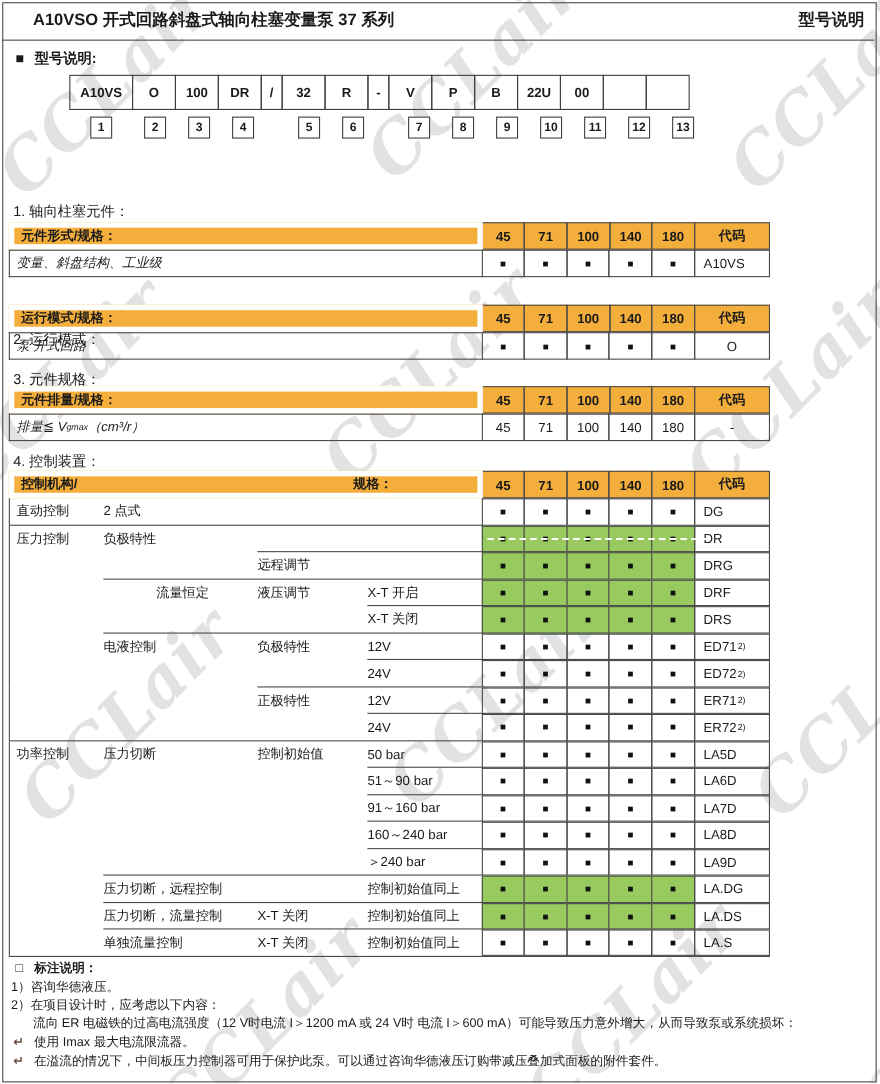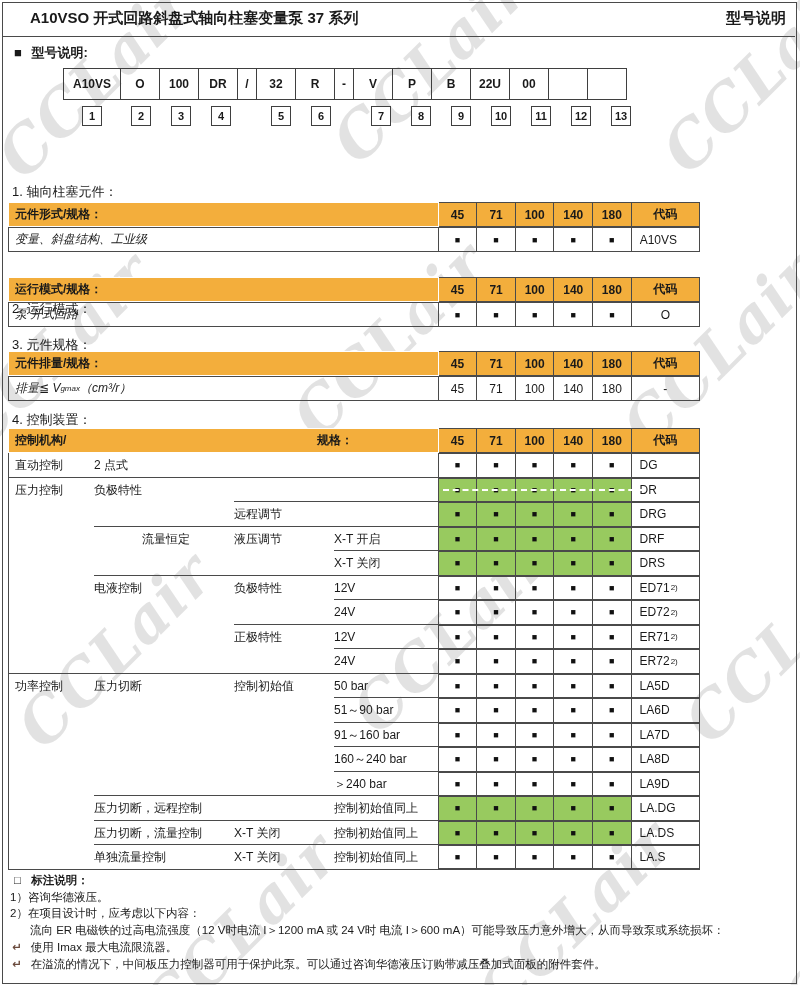--- a/index.html
+++ b/index.html
@@ -25,21 +25,21 @@
   .hrow{height:25px;background:#F3AE3C;}
   .drow{height:25px;}
   .c4row{height:24.5px;}
   .lcell{box-sizing:border-box;width:435px;position:relative;font-size:12px;display:flex;align-items:center;}
   .hrow .lcell{font-weight:bold;}
   .cell{box-sizing:border-box;border:1px solid #4a4a4a;display:flex;align-items:center;justify-content:center;
         font-size:12px;margin-left:-1px;}
   .sz{width:40px;}
   .codecell{width:70px;justify-content:flex-start;padding-left:8px;}
   .hrow .cell{font-weight:bold;justify-content:center;padding-left:0;}
-  .hrow .lcell{border:1px solid #ffffff;}
+  .hrow .lcell{border:5px solid #ffffff;}
   .drow .lcell{border:1px solid #4a4a4a;border-right:none;font-style:italic;}
   .sqr{font-size:9px;color:#111;}
   .green{background:#98CA5F;}
   .labelarea{box-sizing:border-box;width:435px;position:relative;border-left:1px solid #4a4a4a;font-size:12px;}
   .ltxt{position:absolute;top:50%;transform:translateY(-50%);white-space:nowrap;}
   .topline{position:absolute;top:-1px;right:0;border-top:1px solid #4a4a4a;height:0;}
   .c4row .cell{border-top:1px solid #4a4a4a;}
   .c4bottom{border-bottom:1px solid #4a4a4a;}
   .dashline{position:absolute;left:435px;width:201px;top:11px;border-top:2px dashed #fff;z-index:3;}
   sup.s2{font-size:8px;vertical-align:super;margin-left:1px;}

